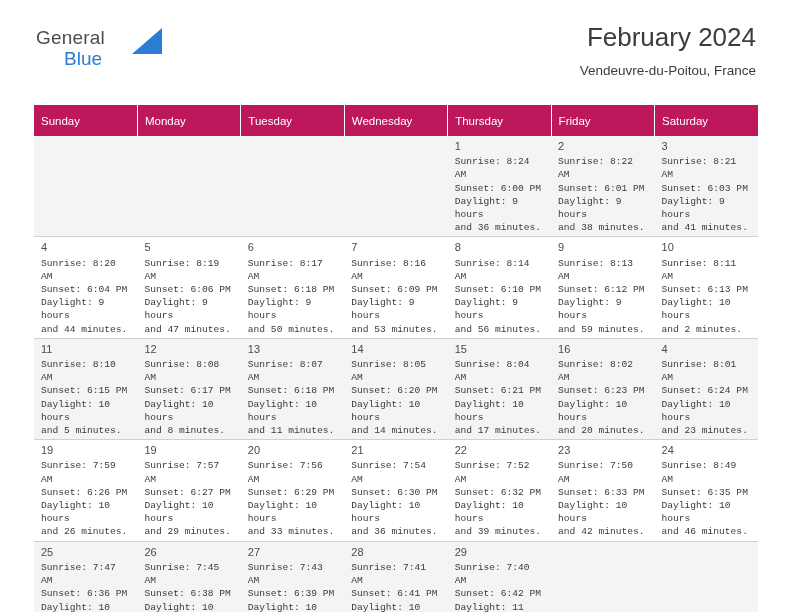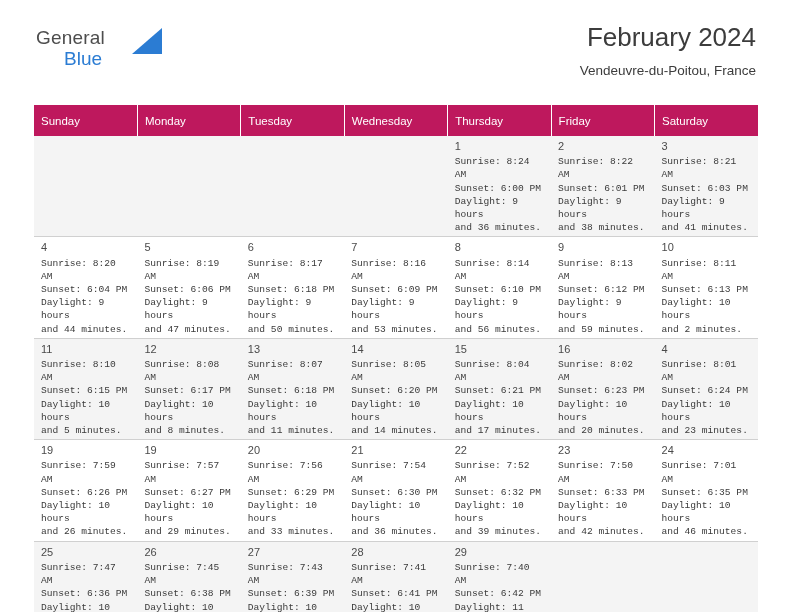--- a/index.html
+++ b/index.html
@@ -339,21 +339,21 @@
           </td>
         <td>
             <span class="daynum">23</span>
             <span class="info">Sunrise: 7:50 AM
 Sunset: 6:33 PM
 Daylight: 10 hours
 and 42 minutes.</span>
           </td>
         <td>
             <span class="daynum">24</span>
-            <span class="info">Sunrise: 7:01 AM
+            <span class="info">Sunrise: 8:49 AM
 Sunset: 6:35 PM
 Daylight: 10 hours
 and 46 minutes.</span>
           </td>
       </tr>
       <tr class="shaded">
         <td>
             <span class="daynum">25</span>
             <span class="info">Sunrise: 7:47 AM
 Sunset: 6:36 PM

